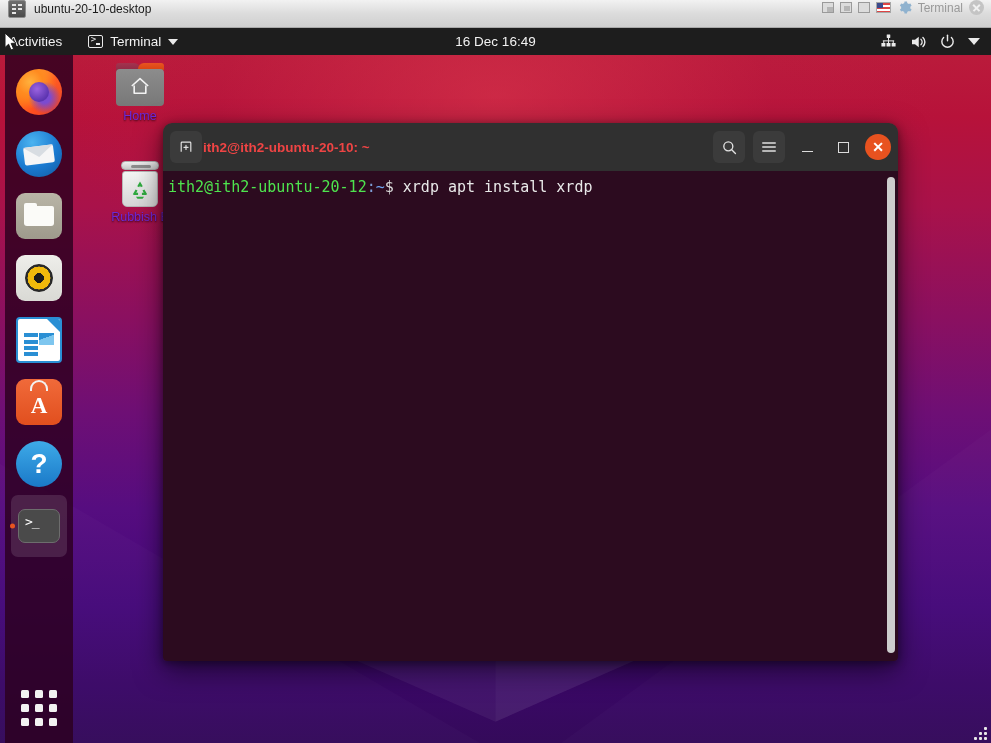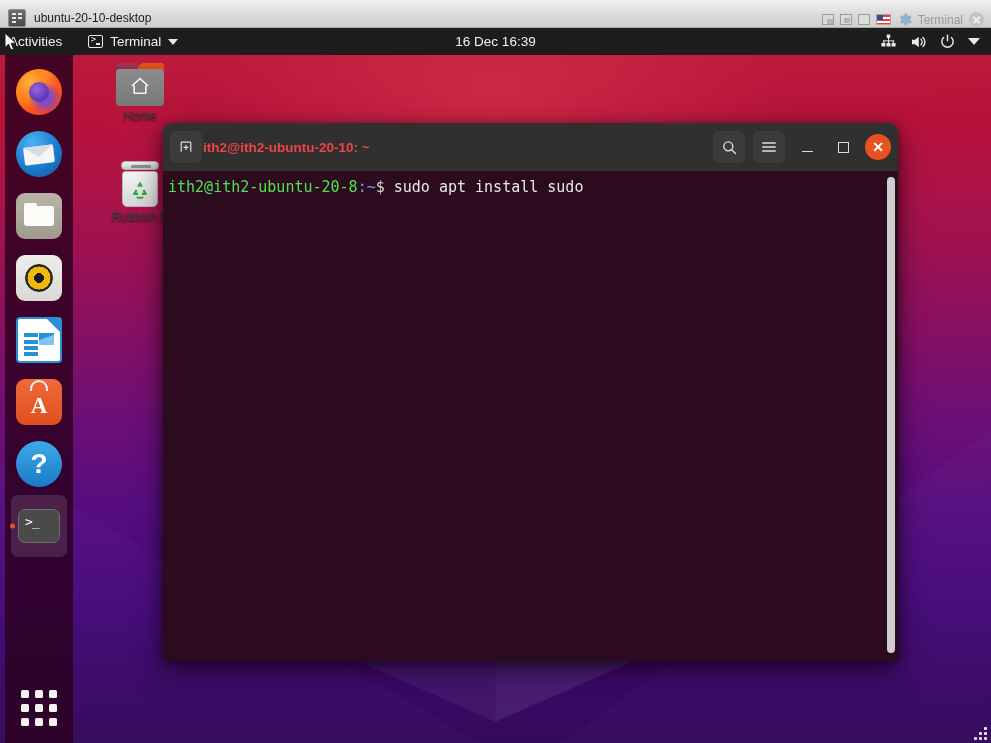--- a/index.html
+++ b/index.html
@@ -26,21 +26,21 @@
   
   .vm-titlebar {
     position: absolute;
     left: 0; top: 0;
     width: 991px;
     height: 28px;
     background: linear-gradient(180deg, #f2f2f2 0%, #dcdcdc 50%, #cfcfcf 100%);
     border-bottom: 1px solid #a9a9a9;
     box-sizing: border-box;
     display: flex;
-    align-items: flex-end;
+    align-items: flex-start;
   }
   .vm-title-left {
     display: flex;
     align-items: center;
     gap: 8px;
     padding-left: 8px;
   }
   .vm-app-icon {
     width: 16px; height: 16px;
     background: linear-gradient(180deg,#6f6f6f,#4a4a4a);
@@ -293,21 +293,21 @@
   .desk-icon {
     position: absolute;
     width: 86px;
     display: flex;
     flex-direction: column;
     align-items: center;
     gap: 3px;
   }
   .desk-icon .label {
     font-size: 12.5px;
-    color: #404040;
+    color: #6d28d9;
     text-shadow: 0 1px 2px rgba(0,0,0,0.75);
     white-space: nowrap;
     max-width: 86px;
     overflow: hidden;
   }
   .icon-home { left: 97px; top: 8px; }
   .icon-bin  { left: 97px; top: 106px; }
 
   .folder-ico {
     width: 48px; height: 43px;
@@ -744,21 +744,21 @@
     </div>
   </div>
 
   <div class="gnome-topbar">
     <div class="activities">Activities</div>
     <div class="app-menu">
       <span class="term-mini-icon"></span>
       <span>Terminal</span>
       <span class="menu-caret"></span>
     </div>
-    <div class="clock"><span>16 Dec  16:39</span></div>
+    <div class="clock"><span>16 Dec  16:49</span></div>
     <div class="tray">
       <span>
         <svg width="17" height="17" viewBox="0 0 24 24" fill="#eaeaea">
           <rect x="9.5" y="2" width="5" height="5" rx="0.6"></rect>
           <rect x="11.3" y="7" width="1.4" height="4"></rect>
           <rect x="4" y="10.4" width="16" height="1.4"></rect>
           <rect x="4.6" y="11" width="1.4" height="3.4"></rect>
           <rect x="11.3" y="11" width="1.4" height="3.4"></rect>
           <rect x="18" y="11" width="1.4" height="3.4"></rect>
           <rect x="2" y="14.2" width="5.6" height="5" rx="0.6"></rect>
@@ -892,21 +892,21 @@
             <svg width="16" height="14" viewBox="0 0 18 14" stroke="#e0e0e0" stroke-width="1.7" stroke-linecap="round">
               <path d="M2 2.5 H16 M2 7 H16 M2 11.5 H16"></path>
             </svg>
           </div>
           <div class="win-btn win-min"></div>
           <div class="win-btn win-max"></div>
           <div class="win-close">✕</div>
         </div>
       </div>
       <div class="term-body">
-        <div class="term-line"><span class="c-user">ith2@ith2-ubuntu-20-8</span><span class="c-colon">:</span><span class="c-path">~</span><span class="c-dollar">$</span><span class="c-cmd"> sudo apt install sudo</span></div>
+        <div class="term-line"><span class="c-user">ith2@ith2-ubuntu-20-12</span><span class="c-colon">:</span><span class="c-path">~</span><span class="c-dollar">$</span><span class="c-cmd"> xrdp apt install xrdp</span></div>
         <div class="term-scrollbar">
           <div class="thumb"></div>
         </div>
       </div>
     </div>
 
     <div class="resize-grip">
       <i style="right:0;bottom:0"></i>
       <i style="right:5px;bottom:0"></i>
       <i style="right:10px;bottom:0"></i>

